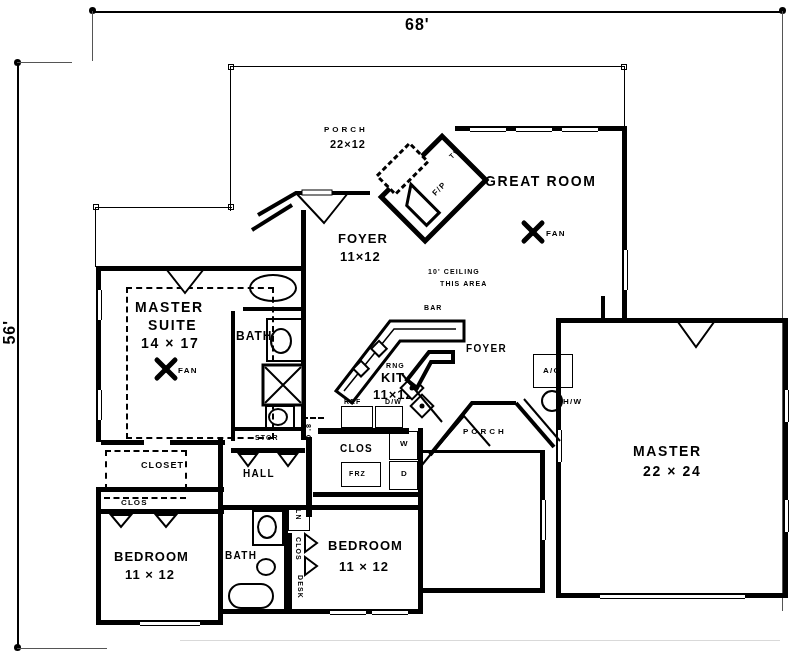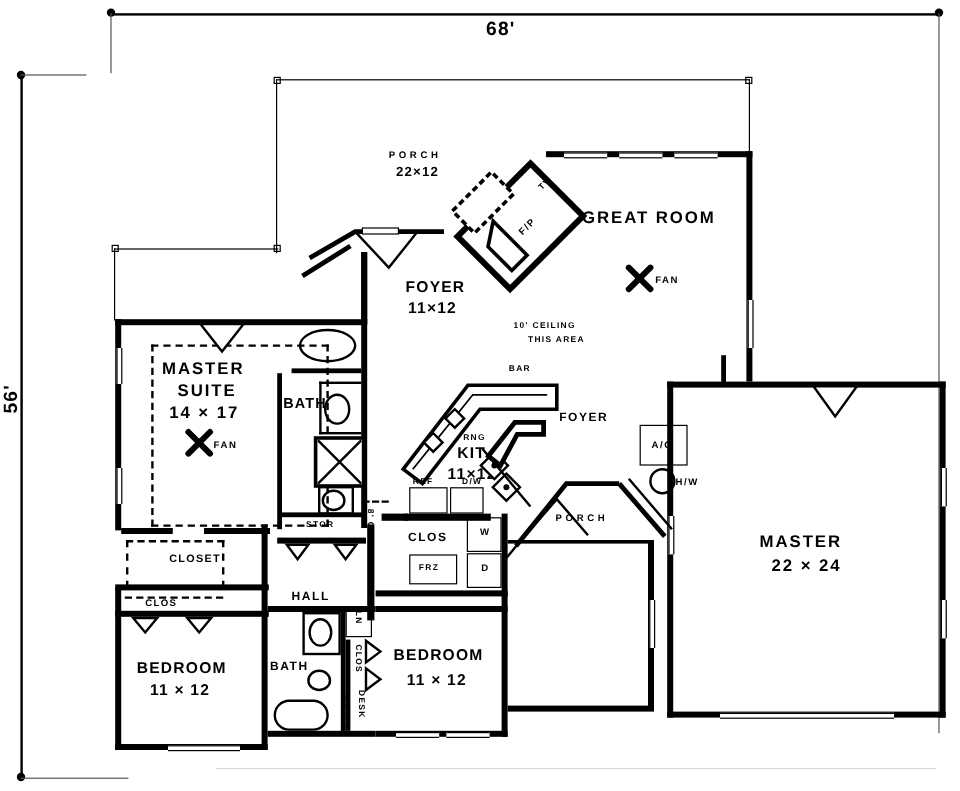--- a/index.html
+++ b/index.html
@@ -184,21 +184,21 @@
   <div class="wall" style="left:235px;top:427px;width:70px;height:4px;"></div>
   <div class="wall" style="left:231px;top:448px;width:74px;height:5px;"></div>
   <div class="lbl tiny" style="left:255px;top:434px;">STOR</div>
   <svg width="20" height="14" style="left:238px;top:453px;">
     <path d="M1,1 L19,1 L10,13 Z" fill="#fff" stroke="#000" stroke-width="2"></path>
   </svg>
   <svg width="20" height="14" style="left:278px;top:453px;">
     <path d="M1,1 L19,1 L10,13 Z" fill="#fff" stroke="#000" stroke-width="2"></path>
   </svg>
 
-  <div class="lbl small" style="left:243px;top:468px;font-size:10px;margin-top:24px;">HALL</div>
+  <div class="lbl small" style="left:243px;top:468px;font-size:10px;">HALL</div>
 
   <div class="dash" style="left:302px;top:417px;width:22px;"></div>
   <div class="lbl tiny vert2" style="left:304px;top:424px;">8' CEIL.</div>
 
   <div class="wall" style="left:101px;top:440px;width:43px;height:5px;"></div>
   <div class="wall" style="left:170px;top:440px;width:55px;height:5px;"></div>
   <div class="dashbox" style="left:105px;top:450px;width:82px;height:40px;"></div>
   <div class="lbl tiny" style="left:118px;top:460px;font-size:9px;margin-left:23px;">CLOSET</div>
   <div class="wall" style="left:96px;top:487px;width:128px;height:5px;"></div>
   <div class="dash" style="left:104px;top:497px;width:82px;"></div>

